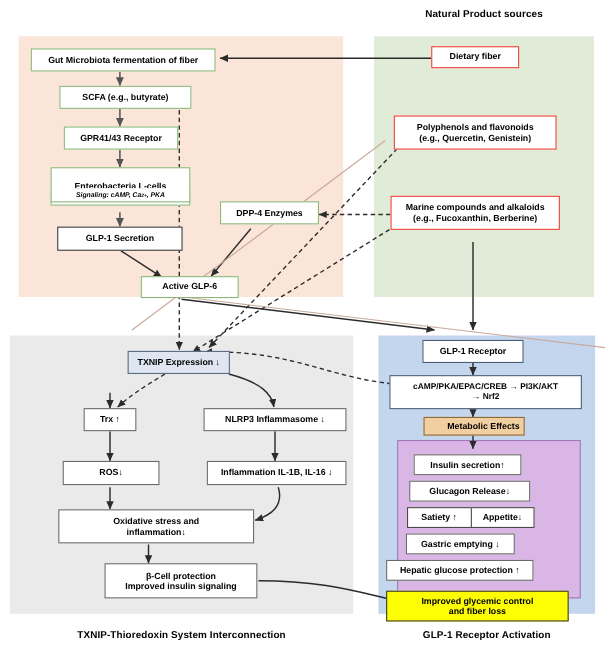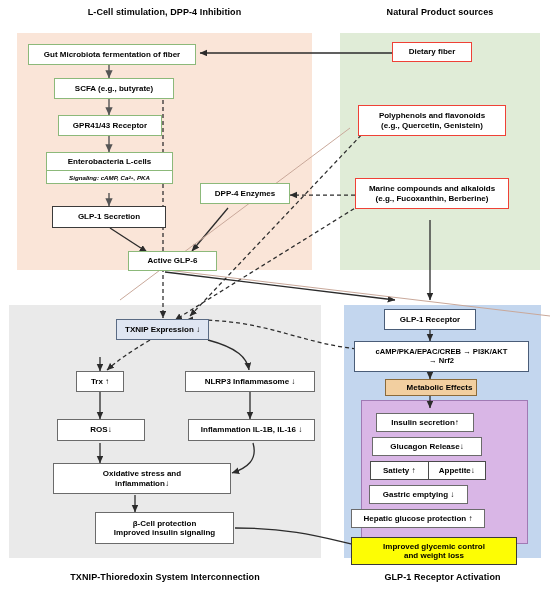--- a/index.html
+++ b/index.html
@@ -124,32 +124,31 @@
 
       <path d="M150,340 C130,352 118,360 107,370"></path>
     </g>
 
     <g stroke="#c9a89a" stroke-width="1" fill="none">
       <line x1="150" y1="268" x2="550" y2="316"></line>
       <line x1="350" y1="128" x2="120" y2="300"></line>
     </g>
   </svg>
 
-  <div class="caption" id="cap-tl">L-Cell stimulation, DPP-4 Inhibition</div>
   <div class="caption" id="cap-tr">Natural Product sources</div>
   <div class="caption" id="cap-bl">TXNIP-Thioredoxin System Interconnection</div>
   <div class="caption" id="cap-br">GLP-1 Receptor Activation</div>
 
   <div class="node green" style="left:28px;top:44px;width:168px;height:21px;">Gut Microbiota  fermentation  of fiber</div>
 
   <div class="node green" style="left:54px;top:78px;width:120px;height:21px;">SCFA (e.g., butyrate)</div>
 
   <div class="node green" style="left:58px;top:115px;width:104px;height:21px;">GPR41/43 Receptor</div>
 
-  <div class="node green" style="left:46px;top:152px;width:127px;height:19px;">Enterobacteria  L-cells</div>
+  <div class="node green" style="left:46px;top:152px;width:127px;height:35px;">Enterobacteria  L-cells</div>
 
   <div class="sig" style="left:46px;top:171px;width:127px;height:13px;">
     <span>Signaling:   cAMP,  Ca</span>
       <sup>2+</sup>
       <span>,  PKA</span>
   </div>
 
   <div class="node dark" style="left:52px;top:206px;width:114px;height:22px;">GLP-1 Secretion</div>
 
   <div class="node green" style="left:200px;top:183px;width:90px;height:21px;">DPP-4 Enzymes</div>
@@ -205,16 +204,16 @@
     <div>Satiety ↑</div>
     <div>Appetite↓</div>
   </div>
 
   <div class="node grayb" style="left:369px;top:485px;width:99px;height:19px;">Gastric emptying ↓</div>
 
   <div class="node grayb" style="left:351px;top:509px;width:134px;height:19px;">Hepatic glucose protection ↑</div>
 
   <div class="node yellow wrap" style="left:351px;top:537px;width:166px;height:28px;flex-direction:column;">
     <span>Improved glycemic  control</span>
-    <span>and weight loss</span>
+    <span>and fiber loss</span>
   </div>
 
 </div>
 
 </body></html>

